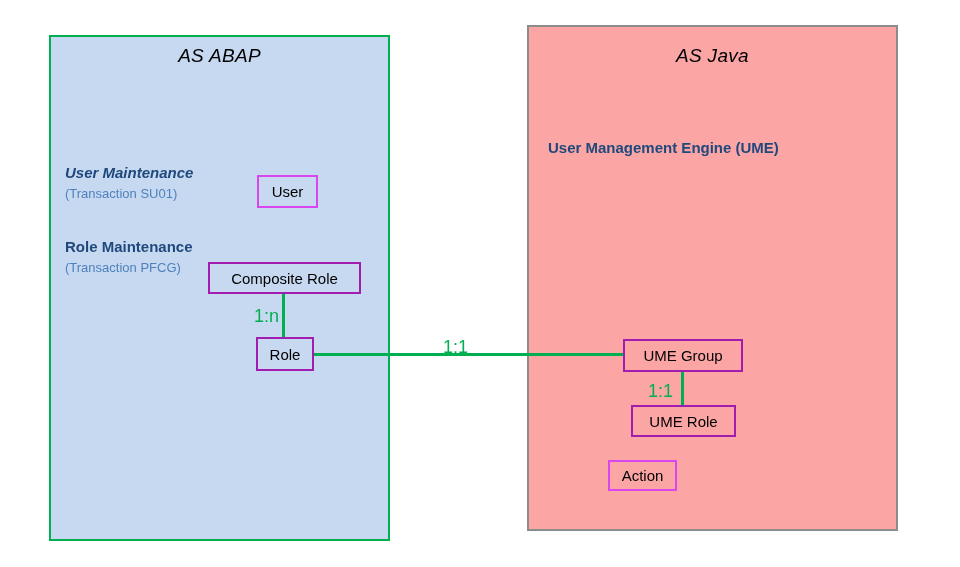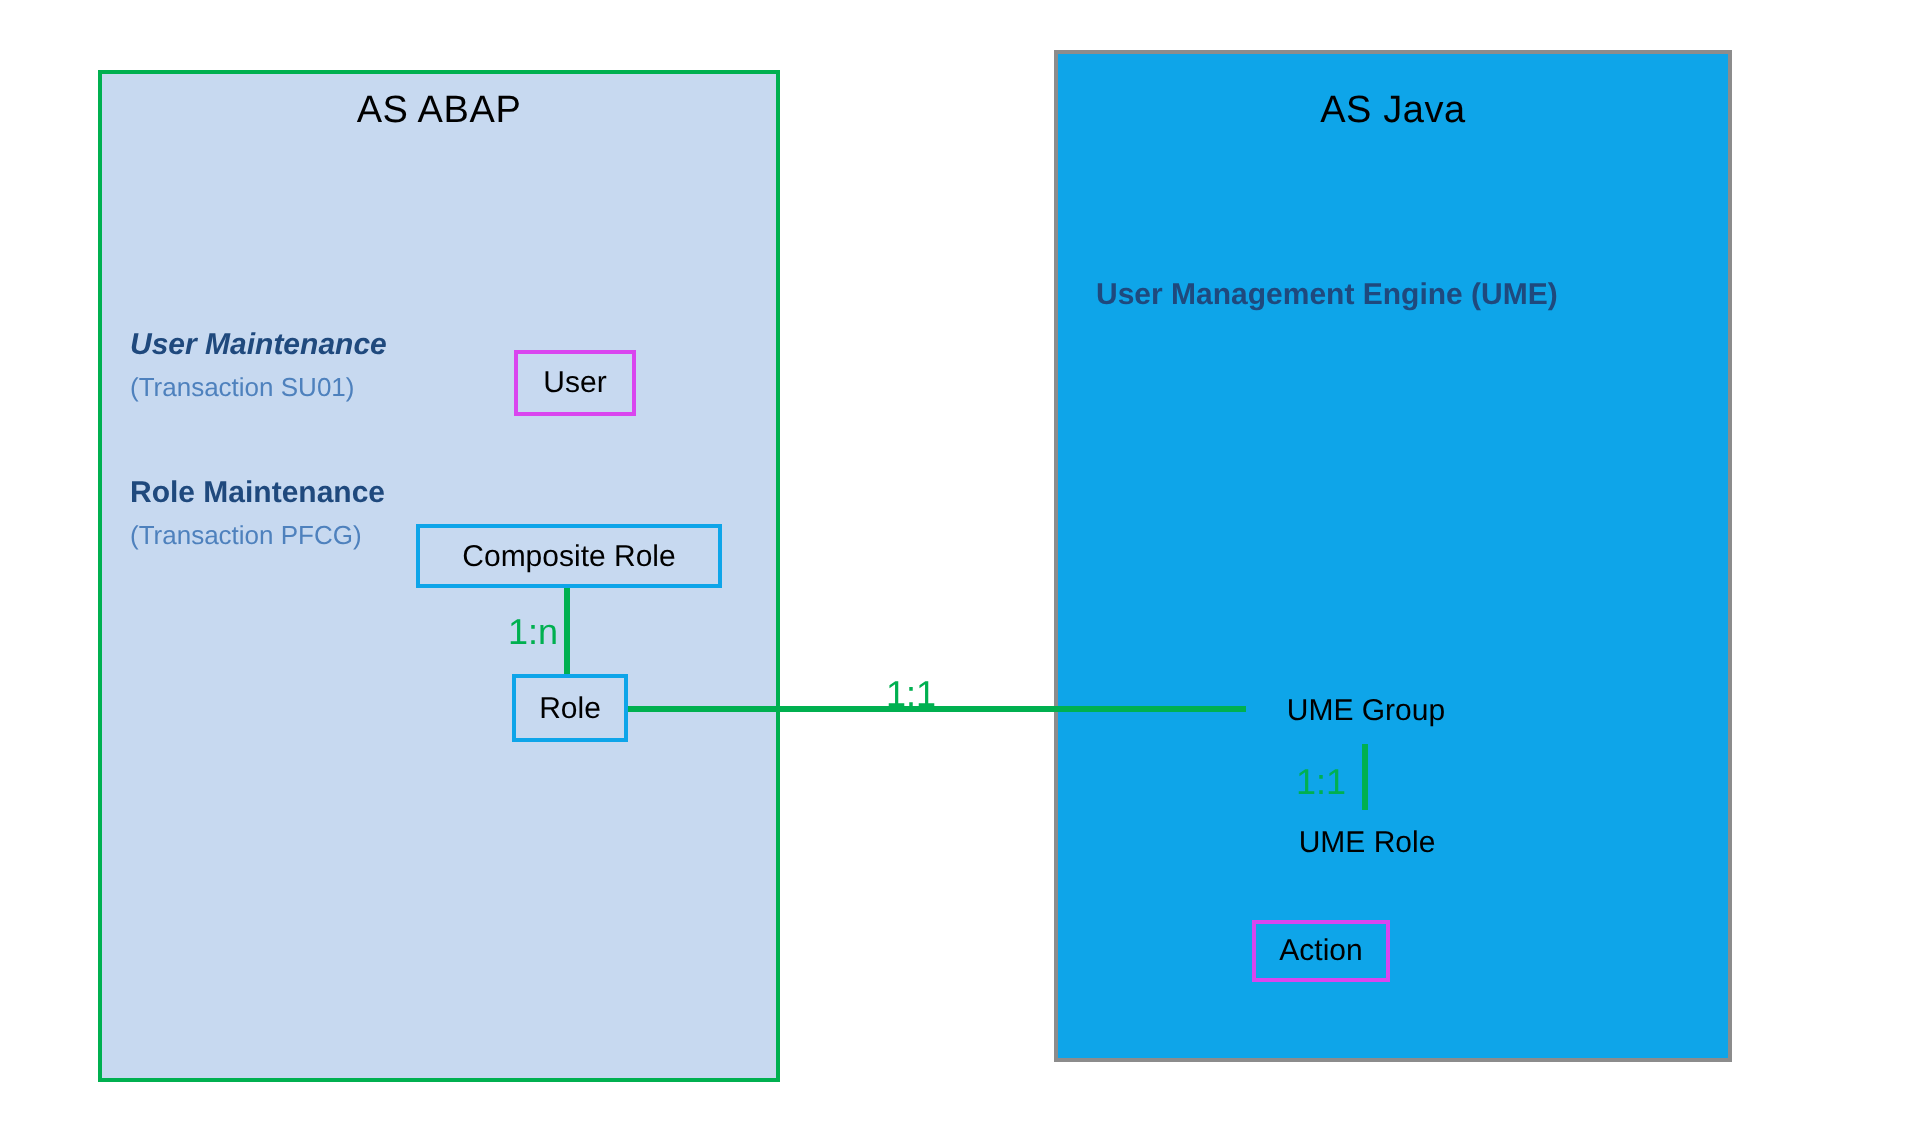--- a/index.html
+++ b/index.html
@@ -11,30 +11,31 @@
     font-family: "Liberation Sans", sans-serif;
     overflow: hidden;
   }
   .panel { position: absolute; box-sizing: border-box; }
   .panel-abap {
     left: 49px; top: 35px; width: 341px; height: 506px;
     background: #C7D9F0;
     border: 2px solid #00B050;
   }
   .panel-java {
-    left: 527px; top: 25px; width: 339px; height: 506px;
-    background: #0ea5e9;
+    left: 527px; top: 25px; width: 371px; height: 506px;
+    background: #fca5a5;
     border: 2px solid #8C8C8C;
   }
   .panel-title {
     position: absolute; left: 0; right: 0;
     text-align: center;
     font-size: 19px;
     color: #000000;
     letter-spacing: 0.3px;
+    font-style: italic;
   }
   .panel-abap .panel-title { top: 8px; }
   .panel-java .panel-title { top: 18px; }
 
   .txt { position: absolute; line-height: 1.25; white-space: pre; }
   .heading { font-weight: bold; font-size: 15px; color: #1F497D; }
   .subtext { font-size: 13px; color: #4E81BD; }
   .subtext-dark { font-size: 13px; color: #1F497D; }
 
   
@@ -45,29 +46,29 @@
   .java-ume-heading  { left: 19px; top: 112px; }
   .java-ume-sub      { left: 19px; top: 135px; }
 
   
   .node {
     position: absolute; box-sizing: border-box;
     display: flex; align-items: center; justify-content: center;
     font-size: 15px; color: #000000;
     background: transparent;
   }
-  .node-green { border: 2px solid #0ea5e9; }
+  .node-green { border: 2px solid #a21caf; }
   .node-gray  { border: 2px solid #d946ef; text-align: right; }
 
   .node-user           { left: 257px; top: 175px; width: 61px;  height: 33px; }
   .node-composite-role { left: 208px; top: 262px; width: 153px; height: 32px; }
   .node-role           { left: 256px; top: 337px; width: 58px;  height: 34px; }
   .node-ume-group      { left: 623px; top: 339px; width: 120px; height: 33px; }
   .node-ume-role       { left: 631px; top: 405px; width: 105px; height: 32px; }
-  .node-action         { left: 626px; top: 460px; width: 69px;  height: 31px; }
+  .node-action         { left: 608px; top: 460px; width: 69px;  height: 31px; }
 
   
   .conn { position: absolute; background: #00B050; }
   .conn-composite-to-role { left: 282px; top: 294px; width: 3px;   height: 43px; }
   .conn-role-to-group     { left: 314px; top: 353px; width: 309px; height: 3px;  }
   .conn-group-to-umerole  { left: 681px; top: 372px; width: 3px;   height: 33px; }
 
   .conn-label {
     position: absolute;
     color: #00B050;

